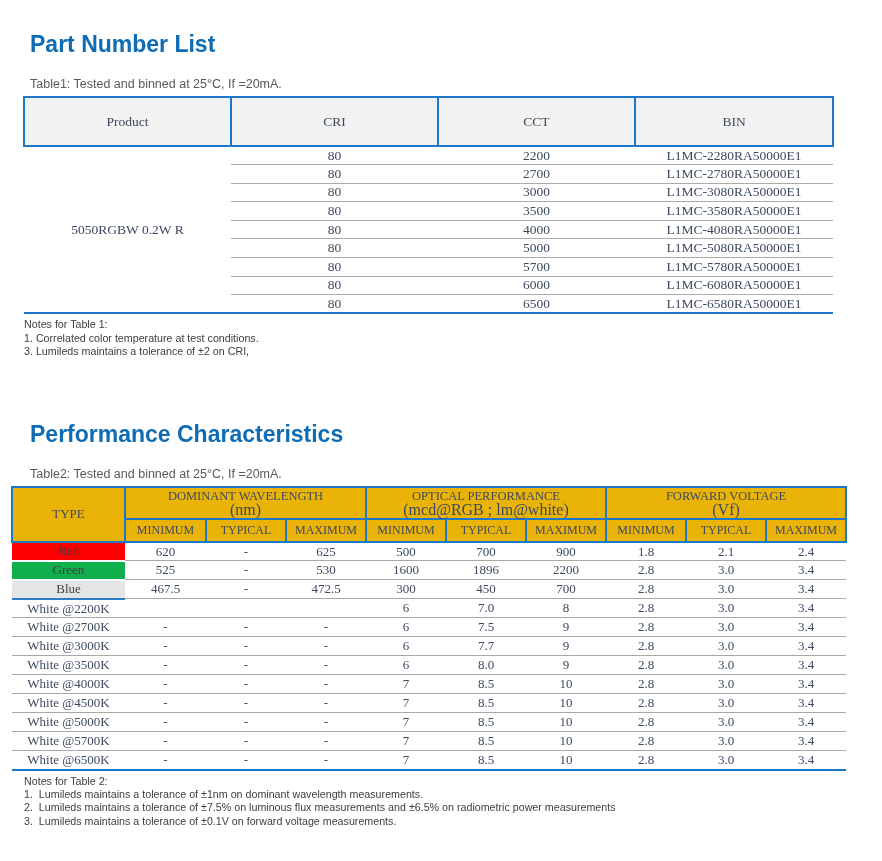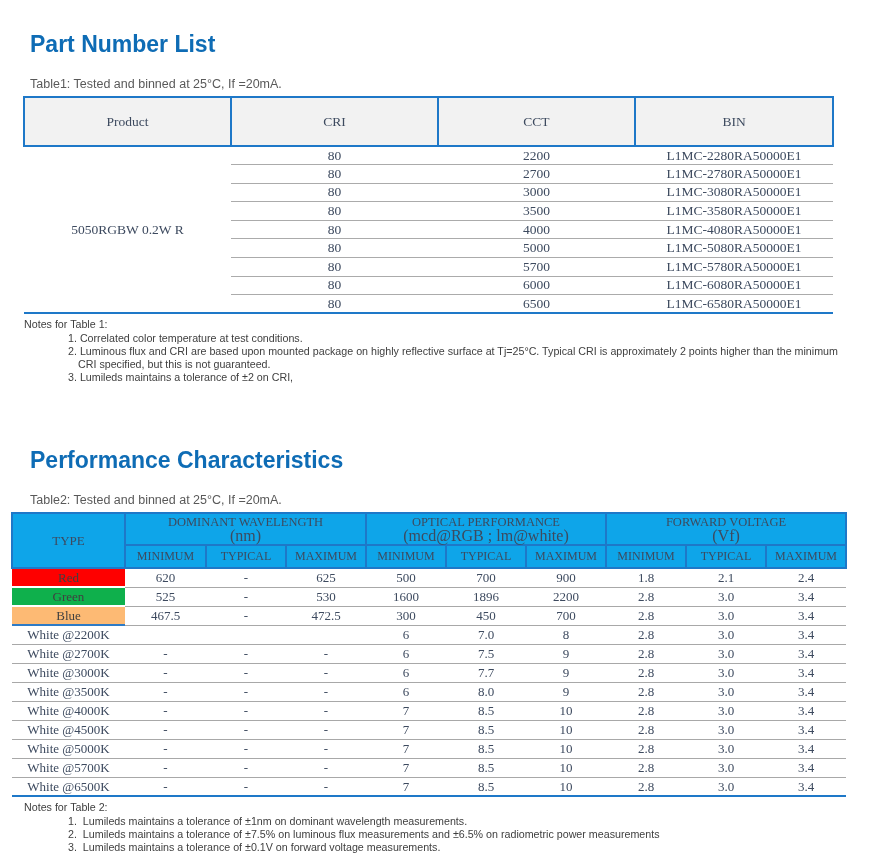--- a/index.html
+++ b/index.html
@@ -61,35 +61,34 @@
     margin: 4px 0 0 24px;
     width: 822px;
     color: #404040;
     font-size: 10.7px;
     line-height: 13.2px;
   }
   .notes .note-item {
     padding-left: 10px;
     text-indent: -10px;
     white-space: pre-wrap;
-    margin-left: 44px;
   }
 
   
   .t2 {
     margin-left: 11px;
     margin-top: 3px;
     width: 834px;
     border-bottom: 2px solid #1e78c8;
     font-family: "Liberation Serif", serif;
     color: #3d4a5f;
   }
   .t2 th {
     border: 2px solid #1e78c8;
-    background: #0ea5e9;
+    background: #eab308;
     font-weight: normal;
     text-align: center;
   }
   .t2 th.group { height: 31px; font-size: 12.5px; line-height: 14px; }
   .t2 th.group .sub-line { font-size: 16px; }
   .t2 th.sub { height: 23px; font-size: 12px; }
   .t2 th.type-h { font-size: 13px; }
   .t2 td {
     height: 19px;
     padding: 0;
@@ -170,21 +169,20 @@
         <td>80</td>
         <td>6500</td>
         <td>L1MC-6580RA50000E1</td>
       </tr>
     </tbody>
   </table>
 
   <div class="notes">
     <div class="note-title">Notes for Table 1:</div>
     <div class="note-item">1. Correlated color temperature at test conditions.</div>
-    <div class="note-item">2. Luminous flux and CRI are based upon mounted package on highly reflective surface at Tj=25°C. Typical CRI is approximately 2 points higher than the minimum CRI specified, but this is not guaranteed.</div>
     <div class="note-item">3. Lumileds maintains a tolerance of ±2 on CRI,</div>
   </div>
 
   <h1 id="title2" class="section-title">Performance Characteristics</h1>
 
   <div id="caption2" class="table-caption">Table2: Tested and binned at 25°C, If =20mA.</div>
 
   <table class="t2">
     <colgroup>
       <col style="width:113px">
@@ -245,21 +243,21 @@
         <td>-</td>
         <td>530</td>
         <td>1600</td>
         <td>1896</td>
         <td>2200</td>
         <td>2.8</td>
         <td>3.0</td>
         <td>3.4</td>
       </tr>
       <tr>
-        <td class="type-colored last-colored" style="background-color: #fdba74;">Blue</td>
+        <td class="type-colored last-colored" style="background-color: #e5e5e5;">Blue</td>
         <td>467.5</td>
         <td>-</td>
         <td>472.5</td>
         <td>300</td>
         <td>450</td>
         <td>700</td>
         <td>2.8</td>
         <td>3.0</td>
         <td>3.4</td>
       </tr>

